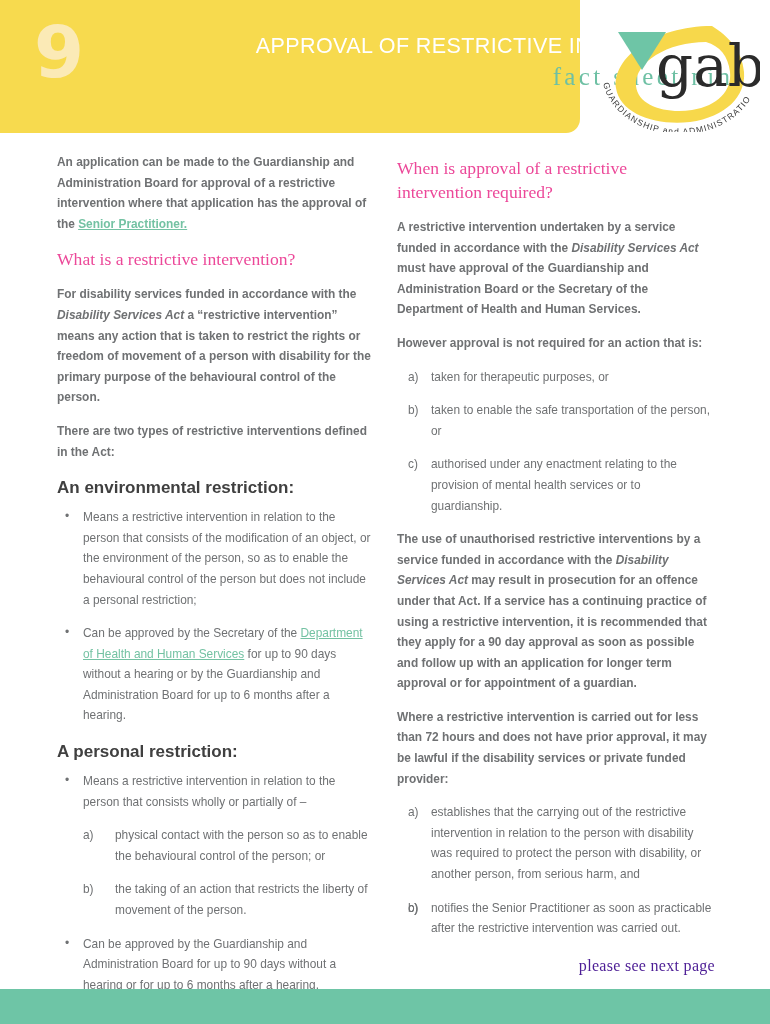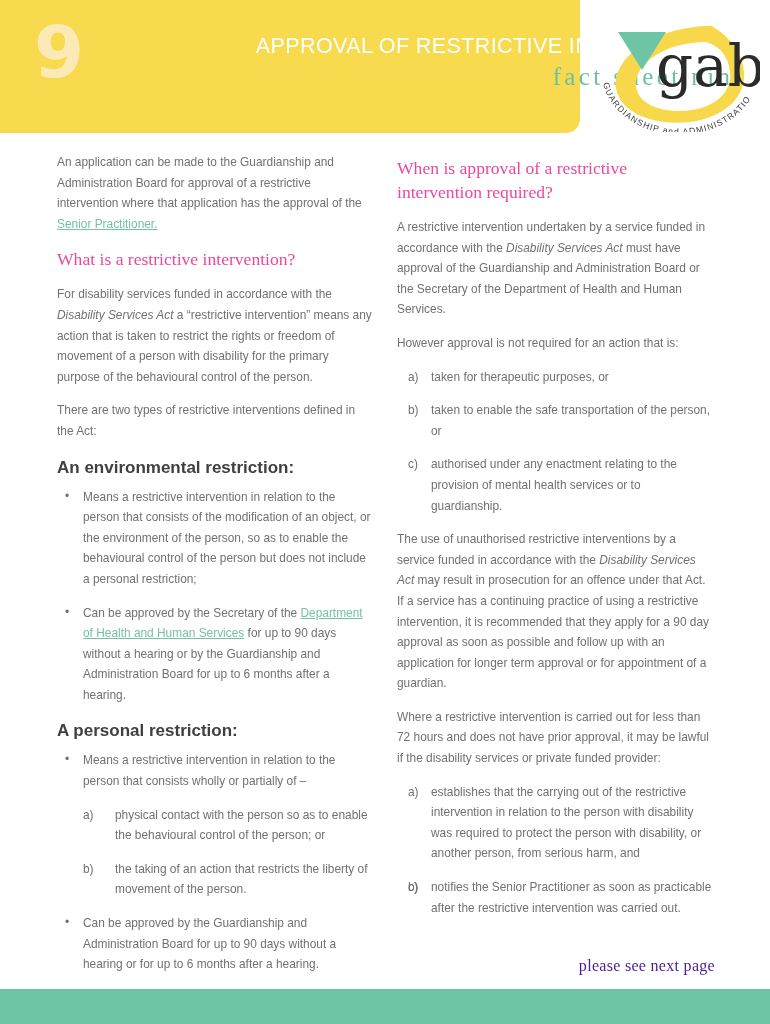--- a/index.html
+++ b/index.html
@@ -90,20 +90,21 @@
     width: 316px;
   }
   .col-left  { left: 57px; }
   .col-right { left: 397px; }
 
   p, .bullet-text, .alpha-text {
     color: #6f7173;
     font-size: 11.9px;
     line-height: 20.6px;
     margin: 0 0 13px 0;
+    font-weight: bold;
   }
 
   h2 {
     font-family: "Liberation Serif", serif;
     font-weight: 400;
     color: #ec4899;
     font-size: 17.6px;
     line-height: 24px;
     margin: 18px 0 13px 0;
   }

